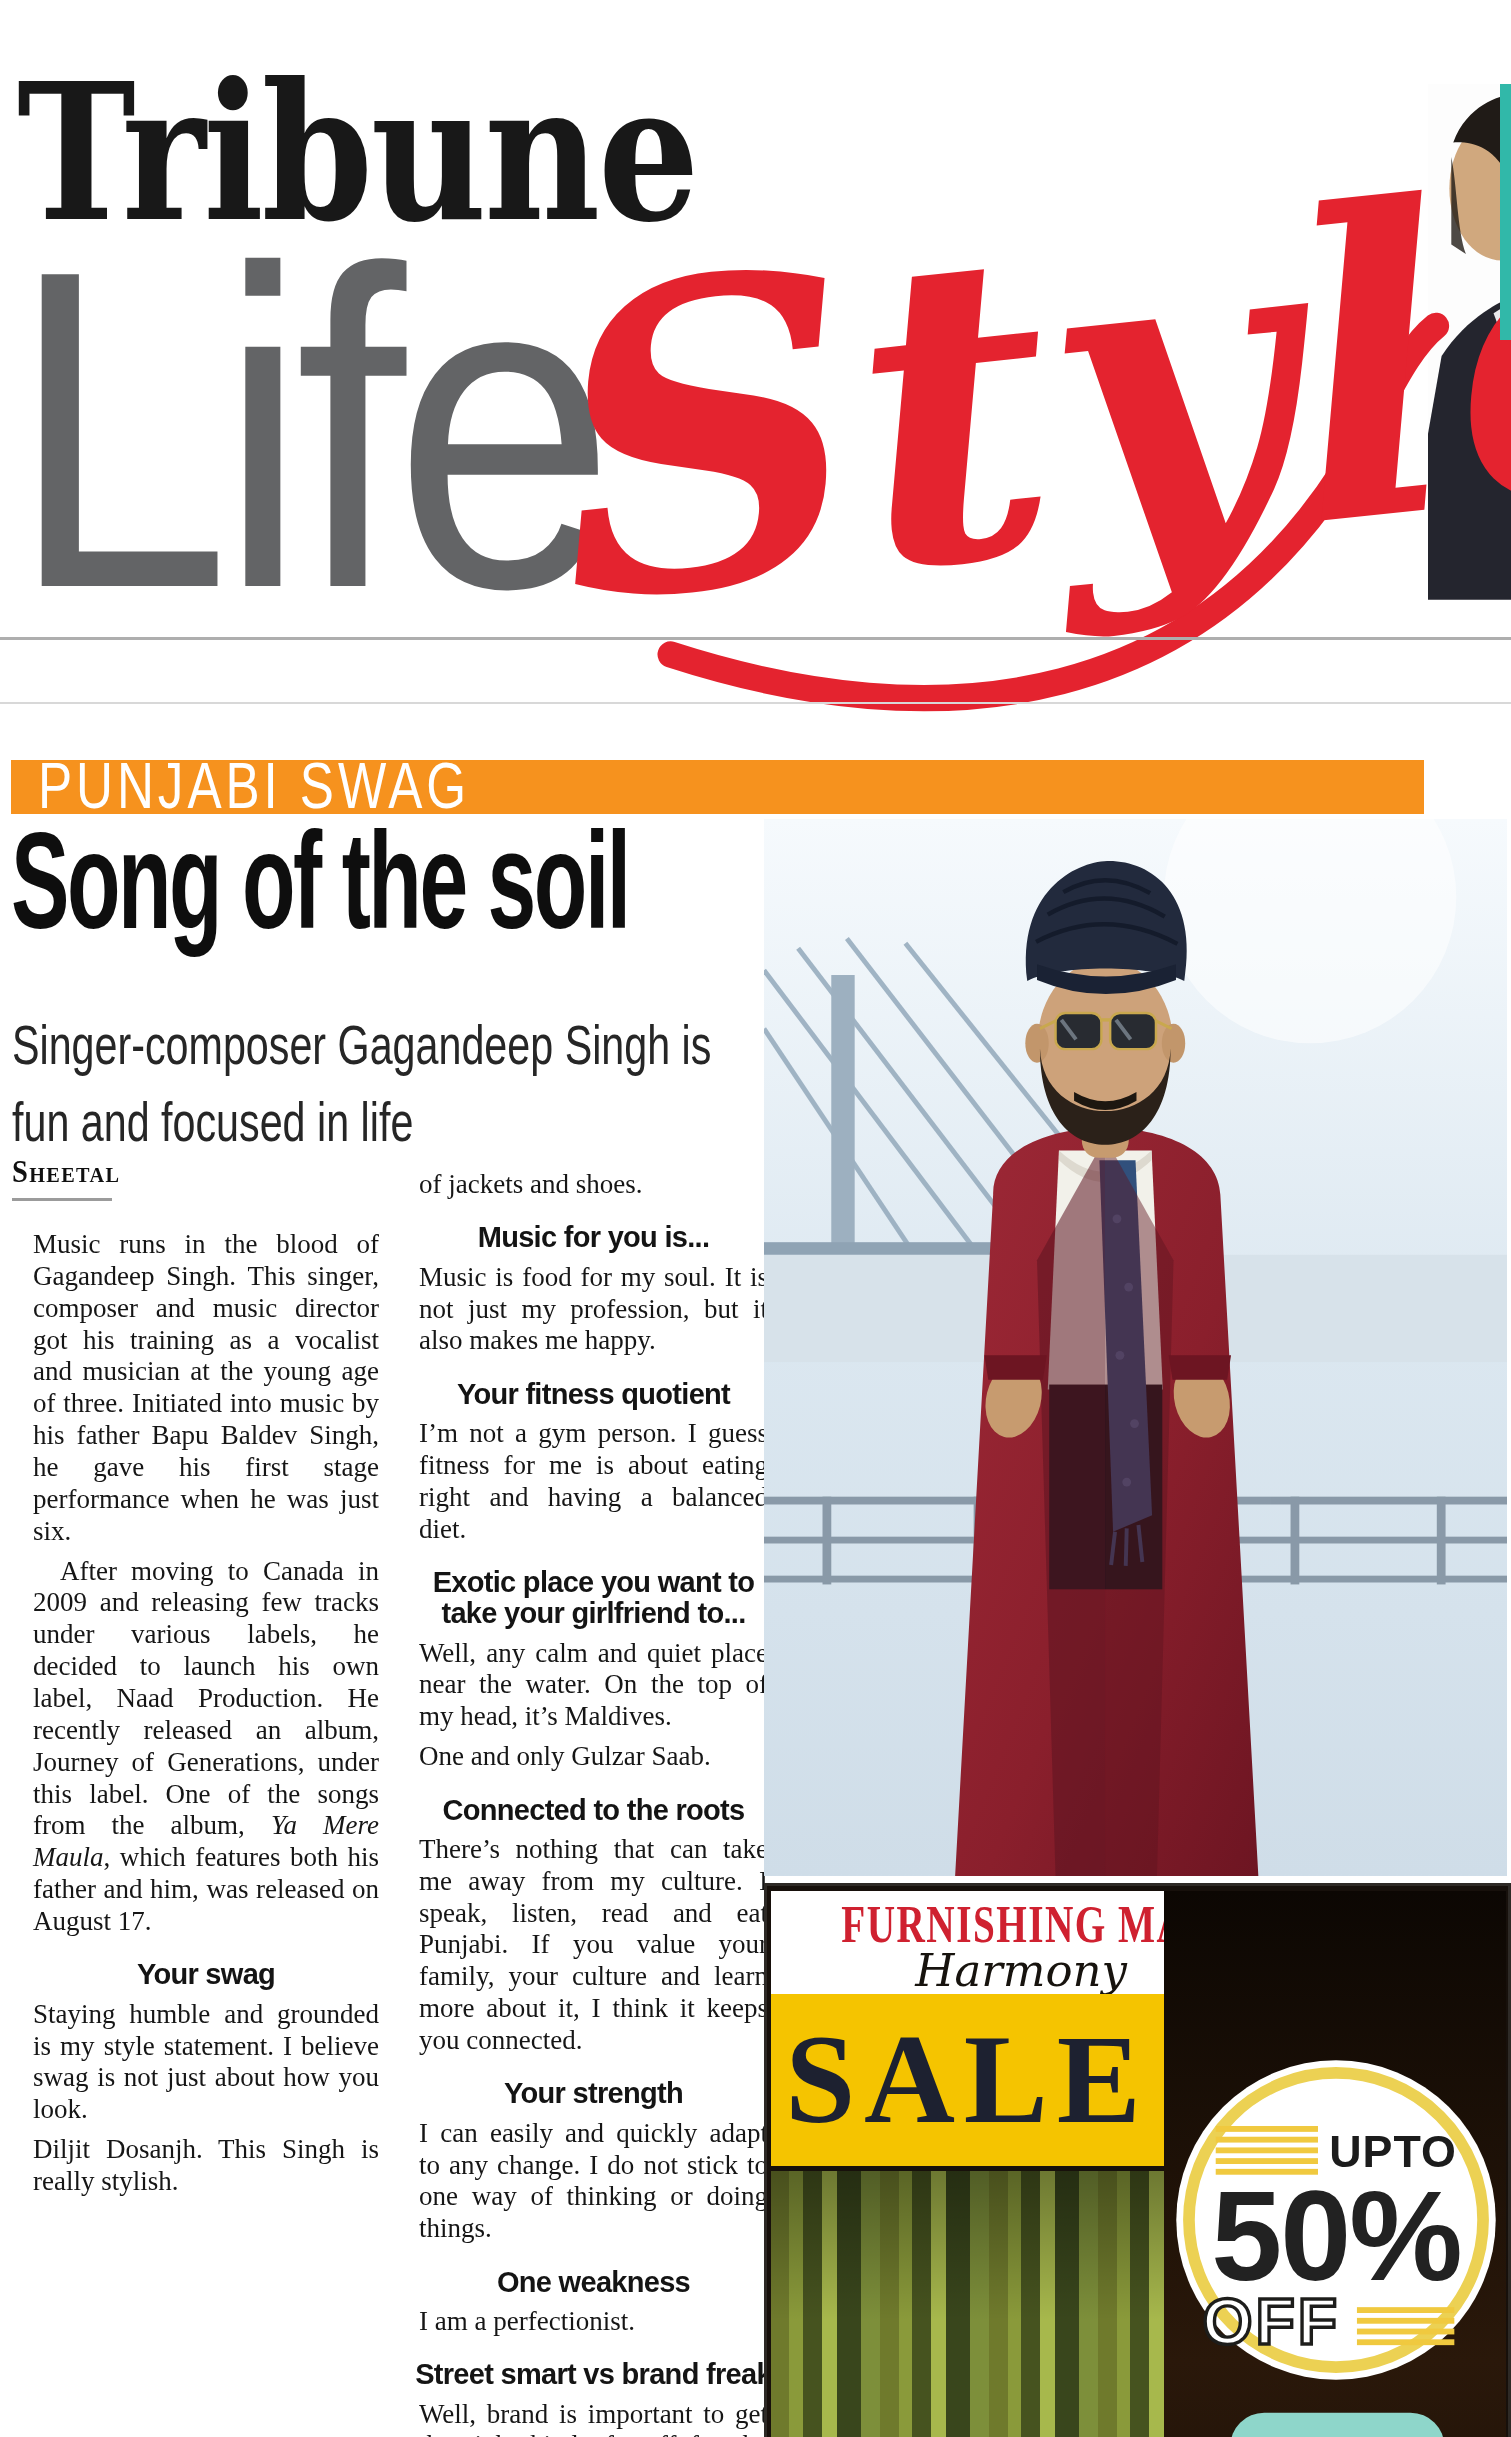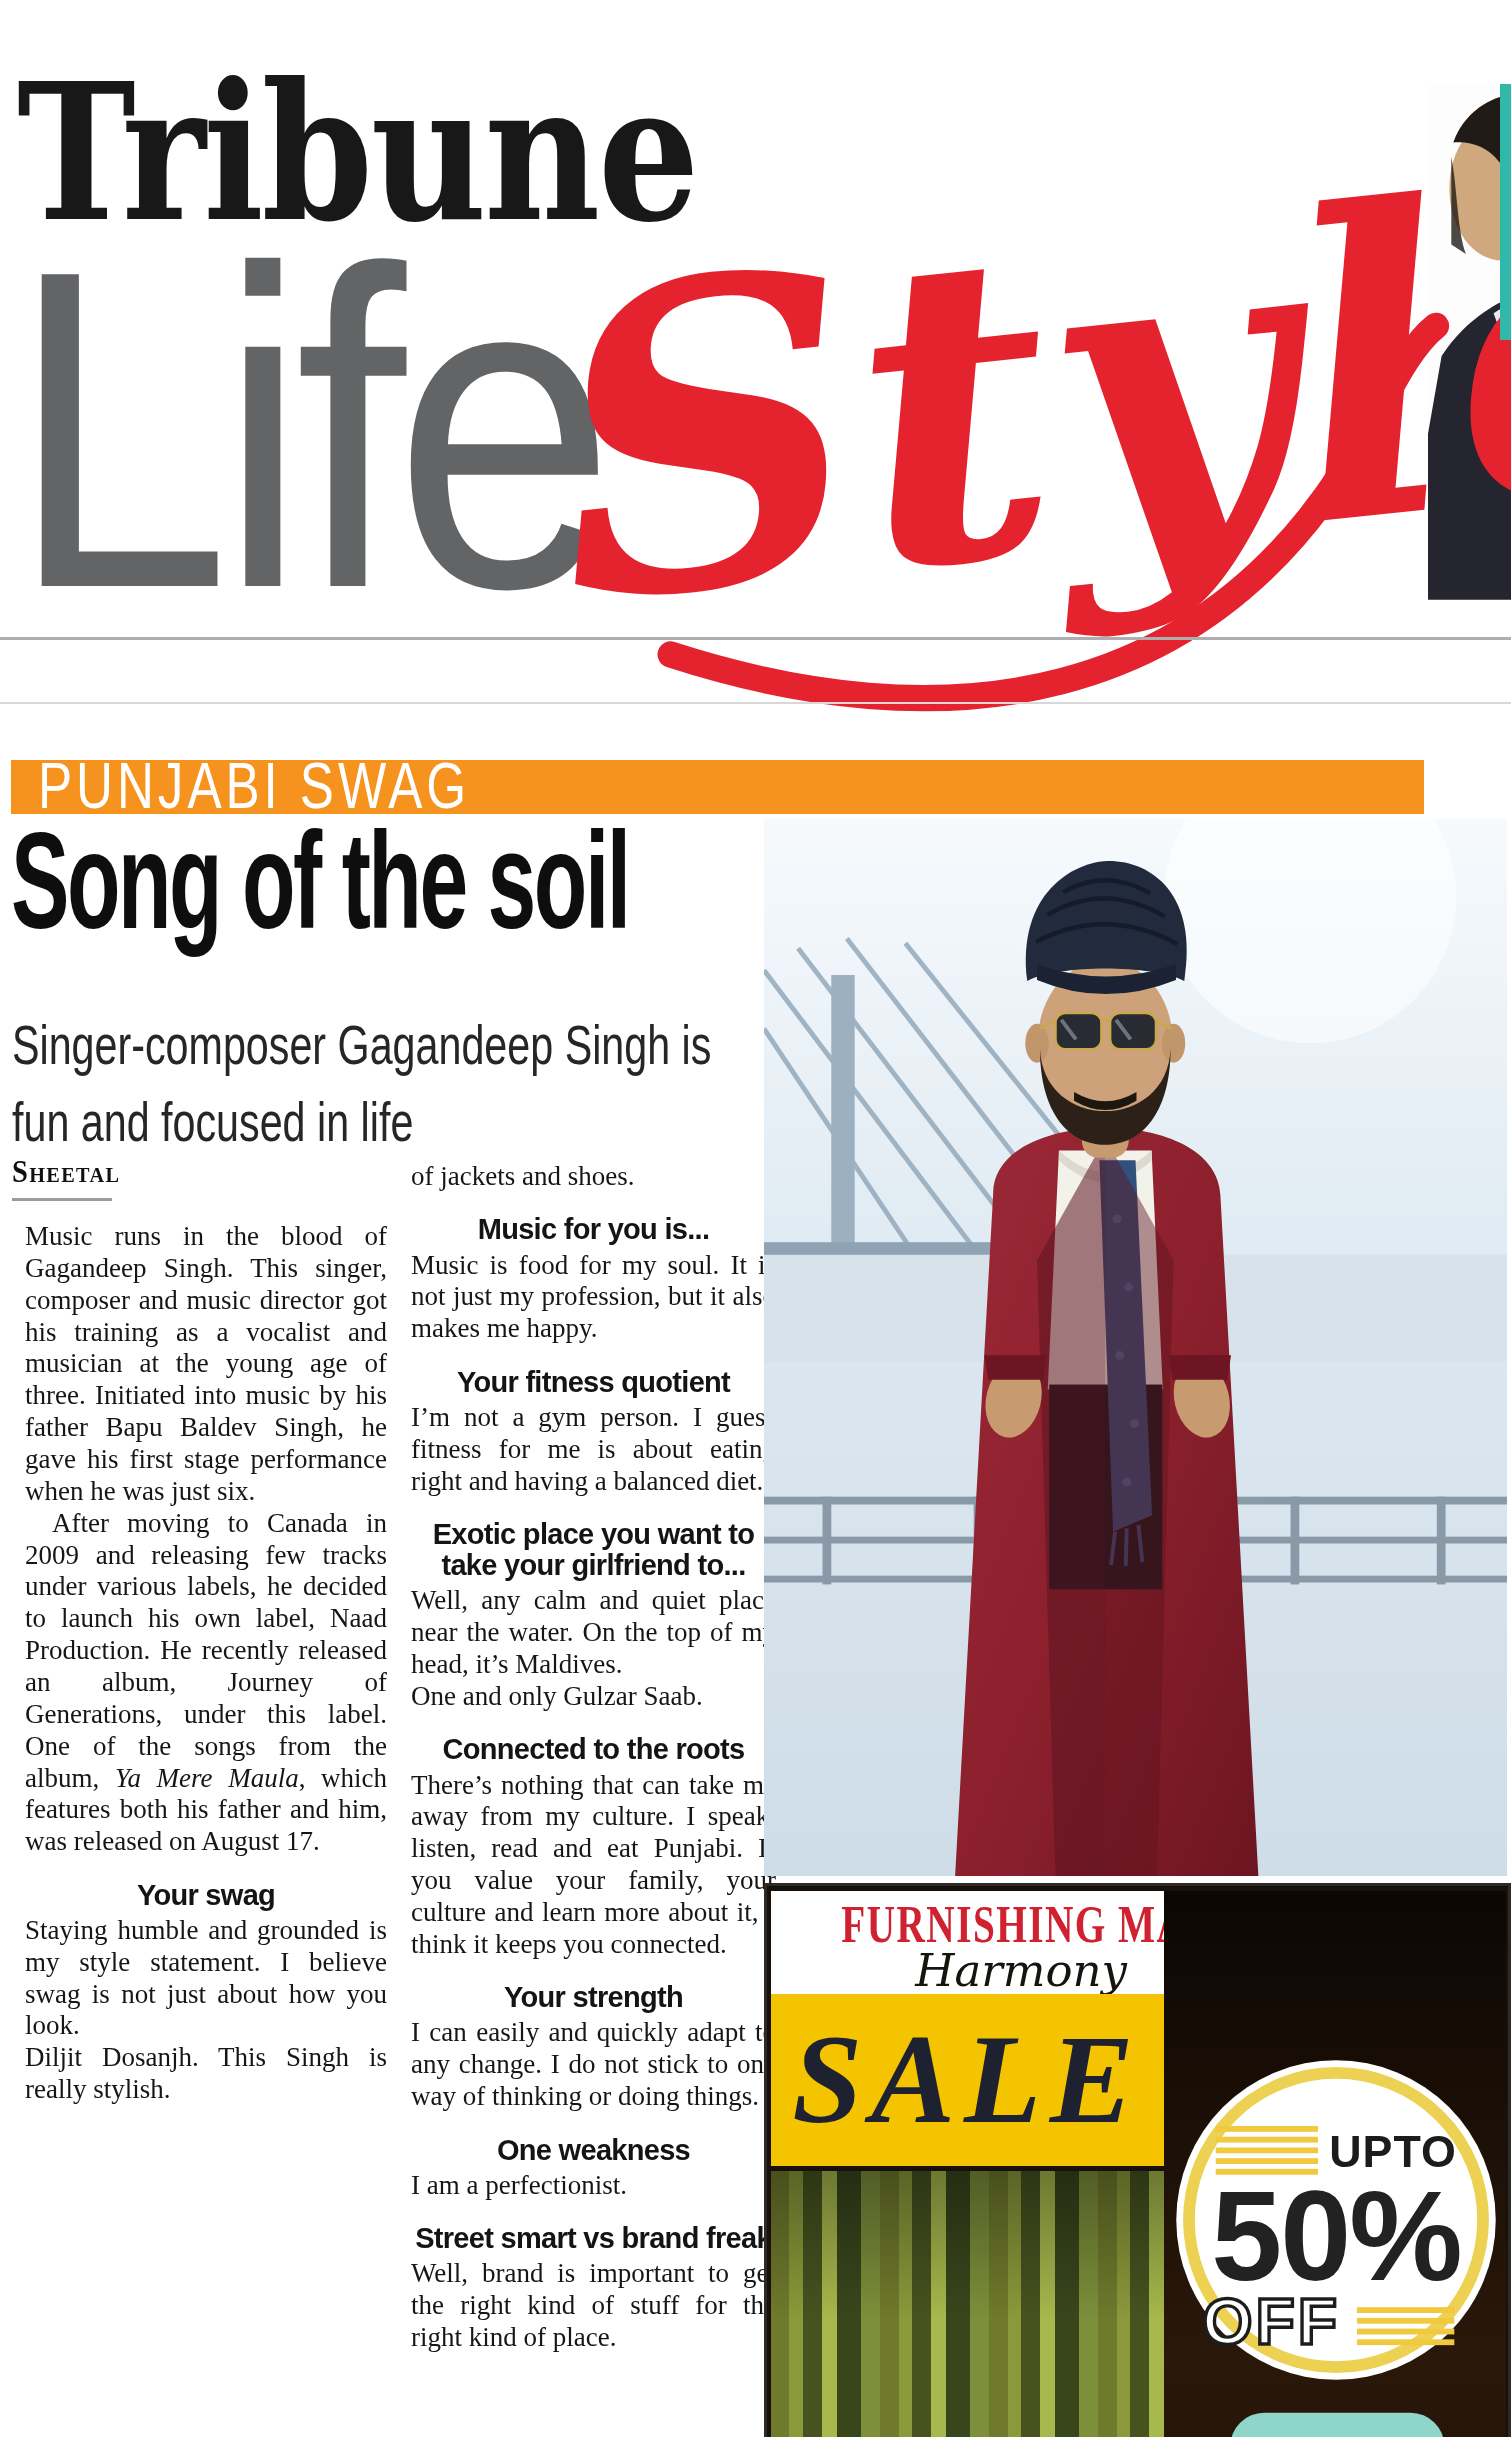--- a/index.html
+++ b/index.html
@@ -31,37 +31,37 @@
         transform-origin:left top;white-space:nowrap;}
   .byline{left:12.2px;top:1154px;font-family:"Liberation Serif",serif;font-weight:bold;
         font-variant:small-caps;font-size:31px;letter-spacing:1.5px;color:#101010;
         transform:scaleX(.92);transform-origin:left top;}
   .byline-rule{left:12.2px;top:1198px;width:100px;height:3.4px;background:#9b9b9b;}
 
   
   .col{position:absolute;text-align:justify;}
   .col1{left:25px;top:1221px;width:362px;}
   .col2{left:411px;top:1161px;width:365px;}
-  .bodyp{margin:0;font-family:"Liberation Serif",serif;font-size:27px;line-height:1.18;}
+  .bodyp{margin:8px;font-family:"Liberation Serif",serif;font-size:27px;line-height:1.18;}
   .bodyp.indent{text-indent:27px;}
   .qhead{margin:21.5px 0 3.9px 0;font-family:"Liberation Sans",sans-serif;font-weight:700;
          font-size:29px;line-height:1.08;letter-spacing:-0.7px;color:#141414;text-align:center;}
   .qhead:first-child{margin-top:0;}
 
   
   .ad{left:764px;top:1883px;width:747px;height:1091px;background:#17100b;
       border:3.9px solid #2e2a26;box-sizing:border-box;}
   .ad-brand{left:3.9px;top:4.9px;width:393px;height:103px;background:#fff;text-align:center;}
   .ad-brand-name{display:inline-block;margin-top:6.8px;font-family:"Liberation Serif",serif;
       font-weight:bold;font-size:53px;line-height:1;color:#cf2130;letter-spacing:2px;
       transform:scaleX(.74);transform-origin:center top;white-space:nowrap;}
   .ad-brand-sub{display:block;margin:-2.9px 19.5px 0 127px;font-family:"DejaVu Serif",serif;
       font-style:italic;font-size:45px;line-height:1;color:#17130e;
       border-bottom:2.4px solid #17130e;padding-bottom:3.9px;}
-  .ad-sale{left:3.9px;top:108px;width:393px;height:172px;background:#f5c400;font-style:italic;}
+  .ad-sale{left:3.9px;top:108px;width:393px;height:172px;background:#f5c400;}
   .ad-sale span{display:block;text-align:center;font-family:"Liberation Serif",serif;
       font-weight:bold;font-size:126px;line-height:172px;letter-spacing:8.8px;color:#1d2130;}
   .ad-curtains{left:3.9px;top:285px;width:393px;height:574px;
       background:linear-gradient(180deg,rgba(0,0,0,.35),rgba(0,0,0,0) 26%),
       repeating-linear-gradient(90deg,#6f7a2c 0 18.5px,#8a9a3a 18.5px 32px,#46531f 32px 51px,
         #a7b84c 51px 66px,#39461c 66px 90px,#7d8f3a 90px 109px);}
   .ad-photo{left:397px;top:4.9px;width:342px;height:854px;
       background:linear-gradient(180deg,#0c0703,#2a180a 55%,#150c05);}
   .ad-badge{left:401px;top:166px;width:336px;height:336px;}
   .ad-chair{left:390px;top:513px;width:349px;height:346px;}

